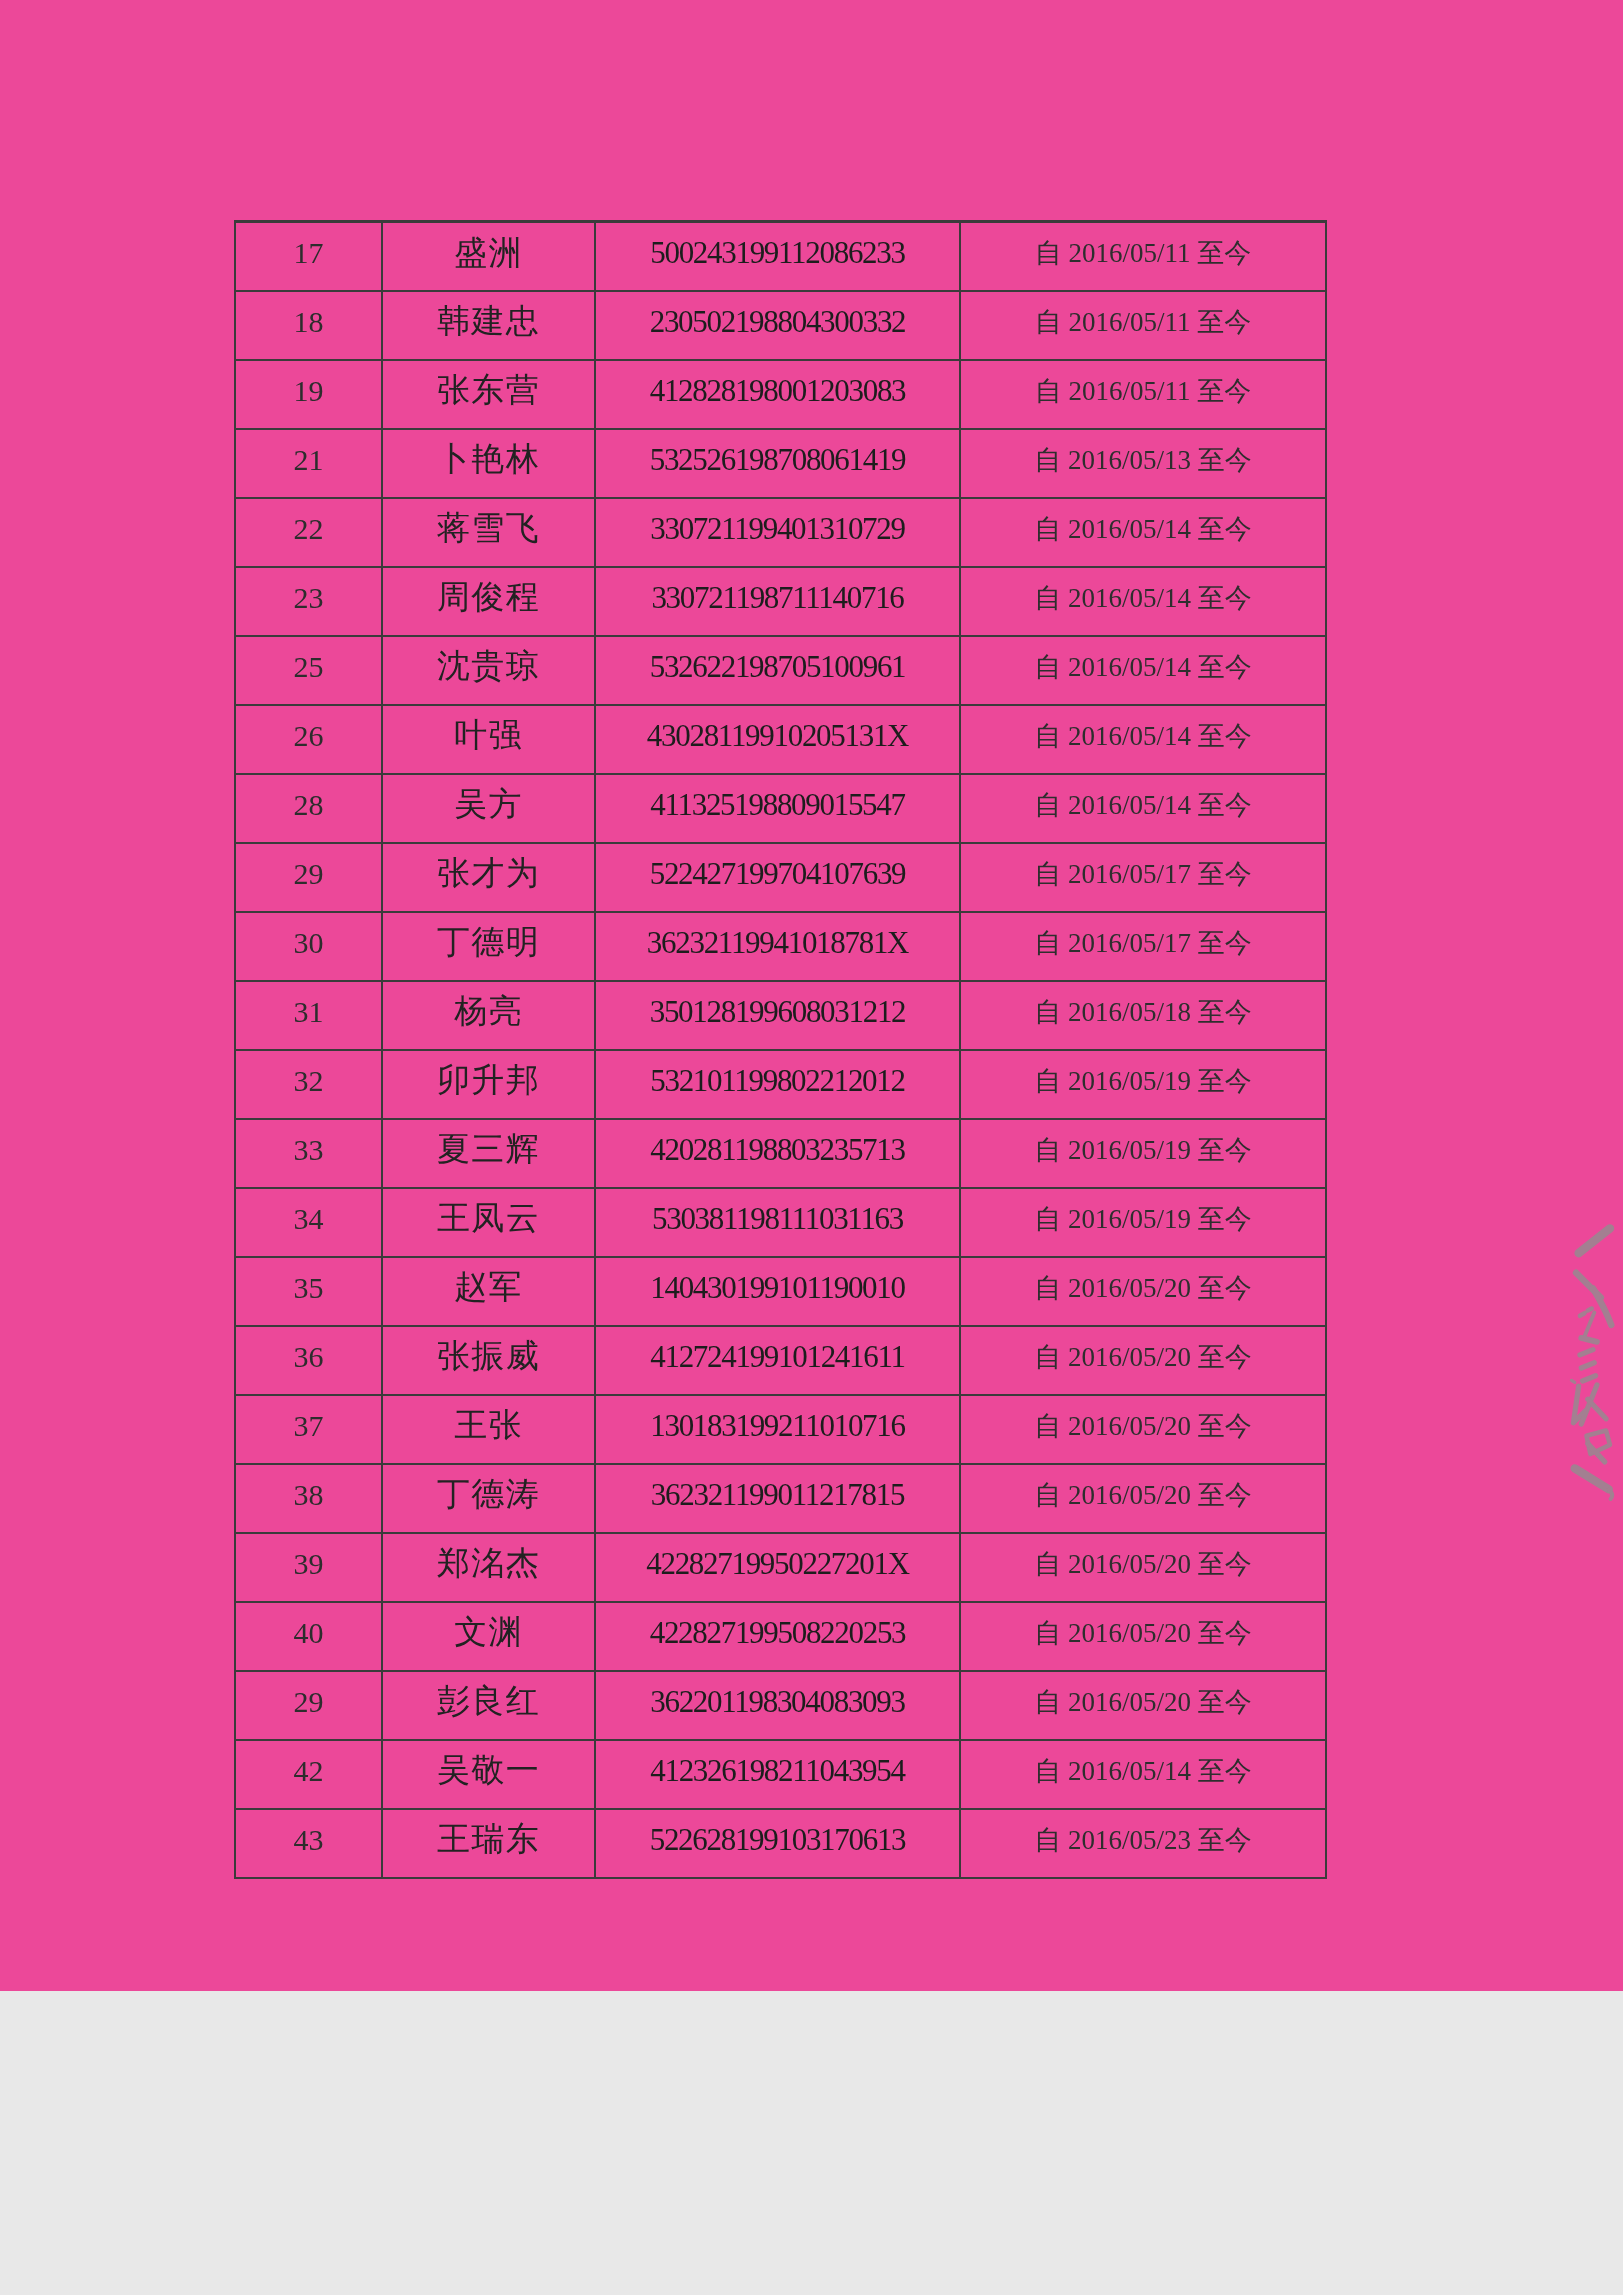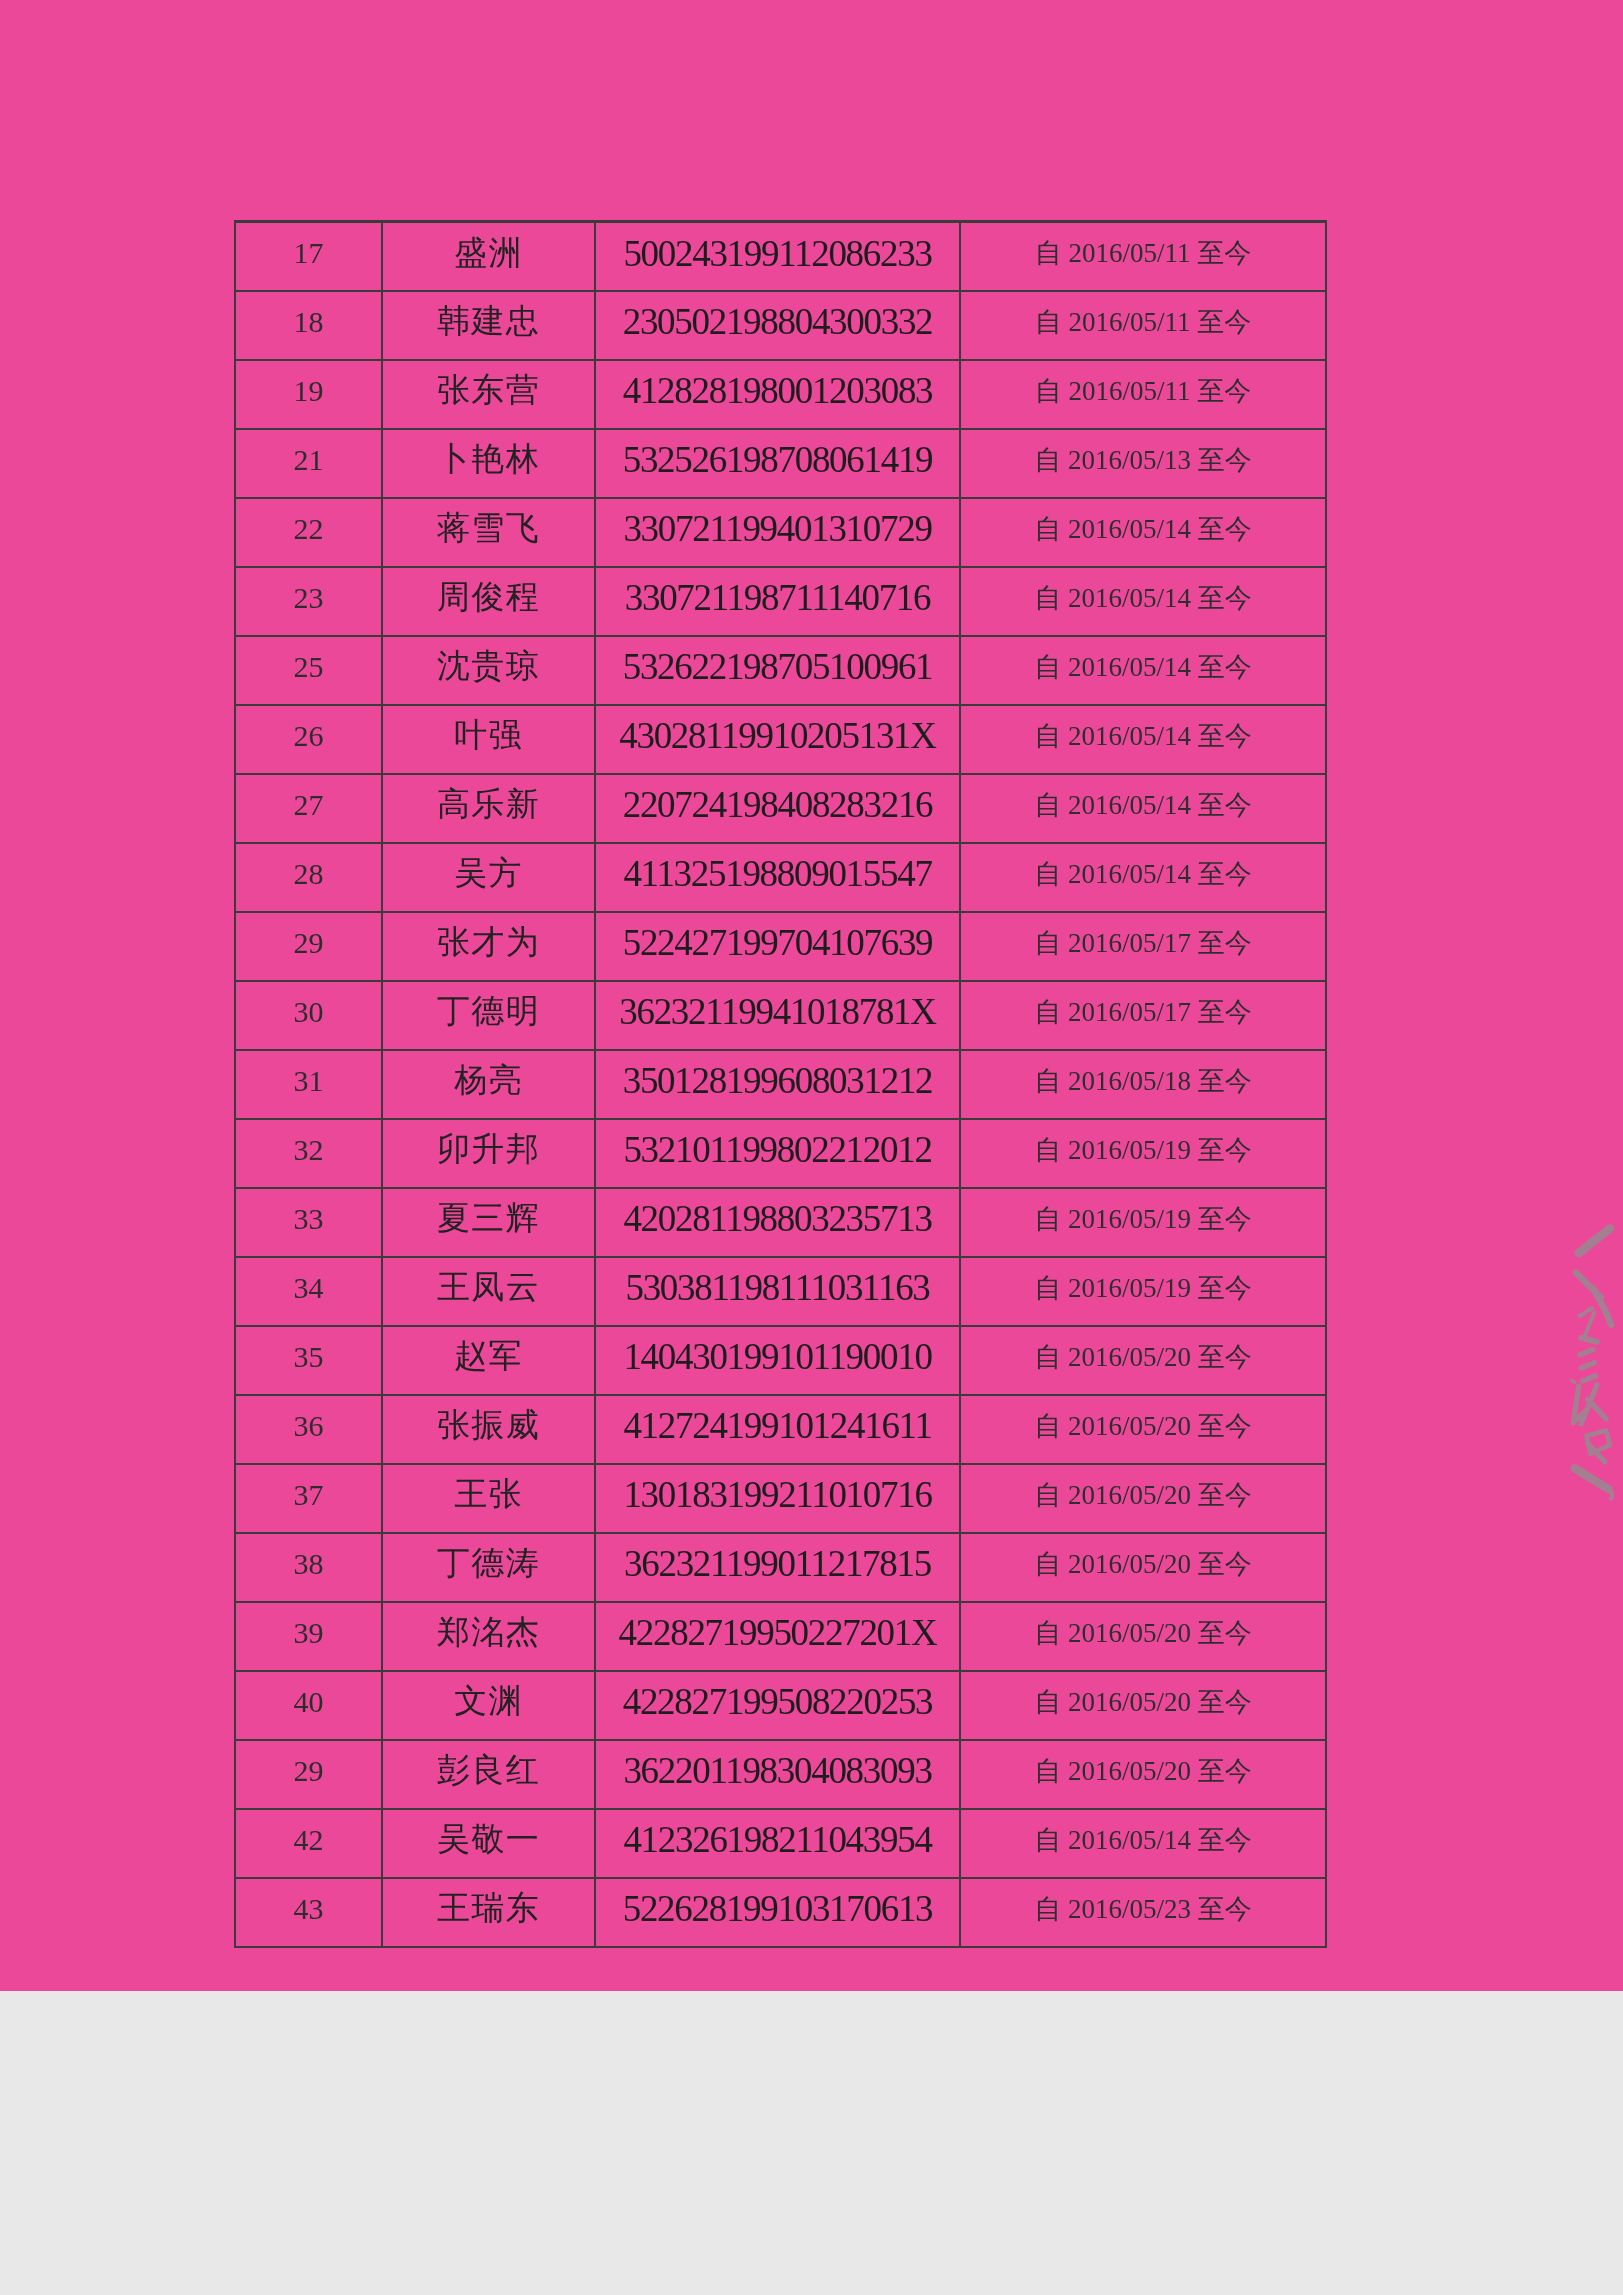--- a/index.html
+++ b/index.html
@@ -33,21 +33,21 @@
     white-space: nowrap;
   }
   .roster-table tr { height: 69px; }
   .col-no  { width: 147px; }
   .col-nm  { width: 213px; }
   .col-id  { width: 365px; }
   .col-pd  { width: 366px; }
 
   .row-number-cell { font-size: 30px; color: #2d2d2d; }
   .name-cell       { font-size: 33px; color: #222222; letter-spacing: 1.3px; }
-  .id-number-cell  { font-size: 37px; color: #1d1d1d; letter-spacing: -1.3px; }
+  .id-number-cell  { font-size: 31px; color: #1d1d1d; letter-spacing: -1.3px; }
   .period-cell     { font-size: 27px; color: #2e2e2e; }
 
   
   .page-footer {
     position: absolute;
     left: 1086px;
     top: 2159px;
     font-size: 27.5px;
     letter-spacing: 2.6px;
     color: #3c3c3c;
@@ -140,26 +140,20 @@
         <tr>
           <td class="row-number-cell">25</td>
           <td class="name-cell">沈贵琼</td>
           <td class="id-number-cell">532622198705100961</td>
           <td class="period-cell">自 2016/05/14 至今</td>
         </tr>
         <tr>
           <td class="row-number-cell">26</td>
           <td class="name-cell">叶强</td>
           <td class="id-number-cell">43028119910205131X</td>
-          <td class="period-cell">自 2016/05/14 至今</td>
-        </tr>
-        <tr>
-          <td class="row-number-cell">27</td>
-          <td class="name-cell">高乐新</td>
-          <td class="id-number-cell">220724198408283216</td>
           <td class="period-cell">自 2016/05/14 至今</td>
         </tr>
         <tr>
           <td class="row-number-cell">28</td>
           <td class="name-cell">吴方</td>
           <td class="id-number-cell">411325198809015547</td>
           <td class="period-cell">自 2016/05/14 至今</td>
         </tr>
         <tr>
           <td class="row-number-cell">29</td>

